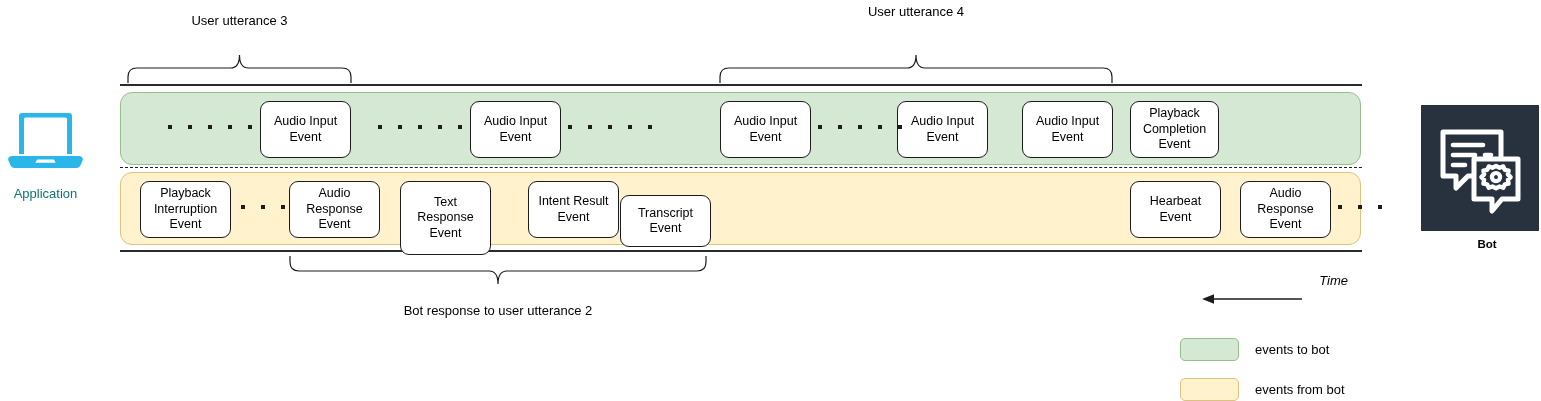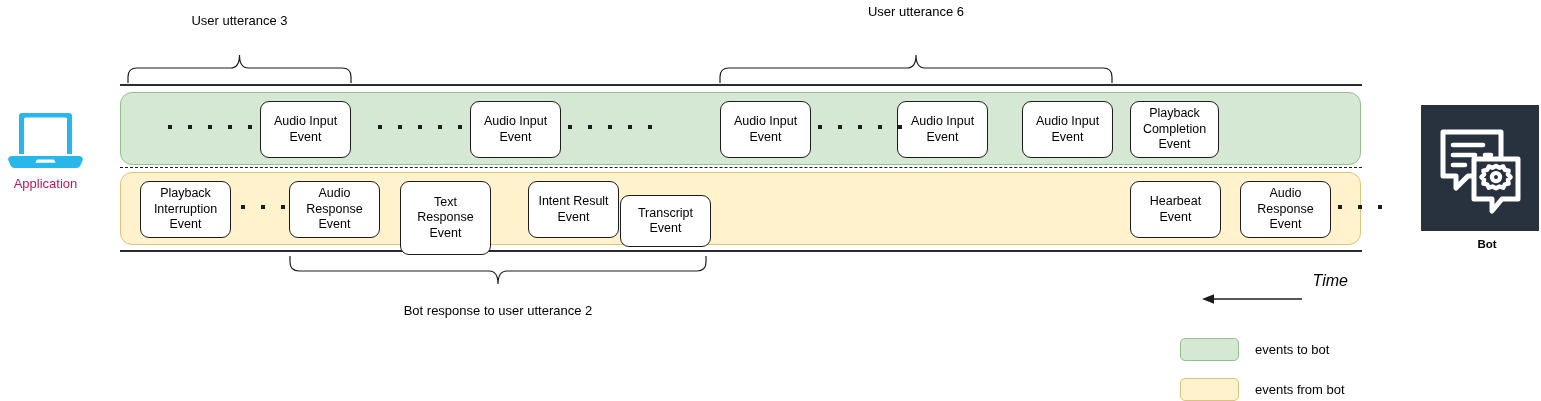--- a/index.html
+++ b/index.html
@@ -19,24 +19,24 @@
 
   
   #application-node {
     position: absolute;
     left: 8px;
     top: 110px;
     width: 75px;
     text-align: center;
   }
   #application-node .app-label {
-    margin-top: 0;
+    margin-top: 10px;
     font-size: 13px;
     line-height: 15px;
-    color: #be185d;
+    color: #0f766e;
     white-space: nowrap;
   }
 
   
   #bot-node {
     position: absolute;
     left: 1421px;
     top: 105px;
     width: 132px;
     text-align: center;
@@ -142,21 +142,21 @@
     white-space: nowrap;
   }
   .bracket-svg { position: absolute; left: 0; display: block; }
 
   
   #time-arrow-group { position: absolute; left: 1238px; top: 273px; width: 110px; }
   #time-arrow-group .time-label {
     position: absolute;
     right: 0;
     top: 0;
-    font-size: 16px;
+    font-size: 13px;
     font-style: italic;
     line-height: 15px;
   }
 
   
   #legend { position: absolute; left: 1180px; top: 338px; }
   .legend-row {
     position: absolute;
     left: 0;
     display: flex;
@@ -273,21 +273,21 @@
     <div class="bracket-group" style="left: 127px; top: 0px; width: 225px;">
       <svg width="225" height="29" viewBox="0 0 225 29" class="bracket-svg" style="top: 55px;">
         <path d="M1,28 L1,22 Q1,13 10,13 L103.5,13 Q112.5,13 112.5,0 M112.5,0 Q112.5,13 121.5,13 L215,13 Q224,13 224,22 L224,28" fill="none" stroke="#1c1c1c" stroke-width="1.2"></path>
       </svg>
       <div class="bracket-label" style="top: 13px;">User utterance 3</div>
     </div>
     <div class="bracket-group" style="left: 719px; top: 0px; width: 394px;">
       <svg width="394" height="29" viewBox="0 0 394 29" class="bracket-svg" style="top: 55px;">
         <path d="M1,28 L1,22 Q1,13 10,13 L188,13 Q197,13 197,0 M197,0 Q197,13 206,13 L384,13 Q393,13 393,22 L393,28" fill="none" stroke="#1c1c1c" stroke-width="1.2"></path>
       </svg>
-      <div class="bracket-label" style="top: 4px;">User utterance 6</div>
+      <div class="bracket-label" style="top: 4px;">User utterance 4</div>
     </div>
     <div class="bracket-group" style="left: 289px; top: 0px; width: 418px;">
       <svg width="418" height="29" viewBox="0 0 418 29" class="bracket-svg" style="top: 255px;">
         <path d="M1,1 L1,7 Q1,16 10,16 L200,16 Q209,16 209,29 M209,29 Q209,16 218,16 L408,16 Q417,16 417,7 L417,1" fill="none" stroke="#1c1c1c" stroke-width="1.2"></path>
       </svg>
       <div class="bracket-label" style="top: 303px;">Bot response to user utterance 2</div>
     </div>
   </div>
 
 <div id="time-arrow-group">

